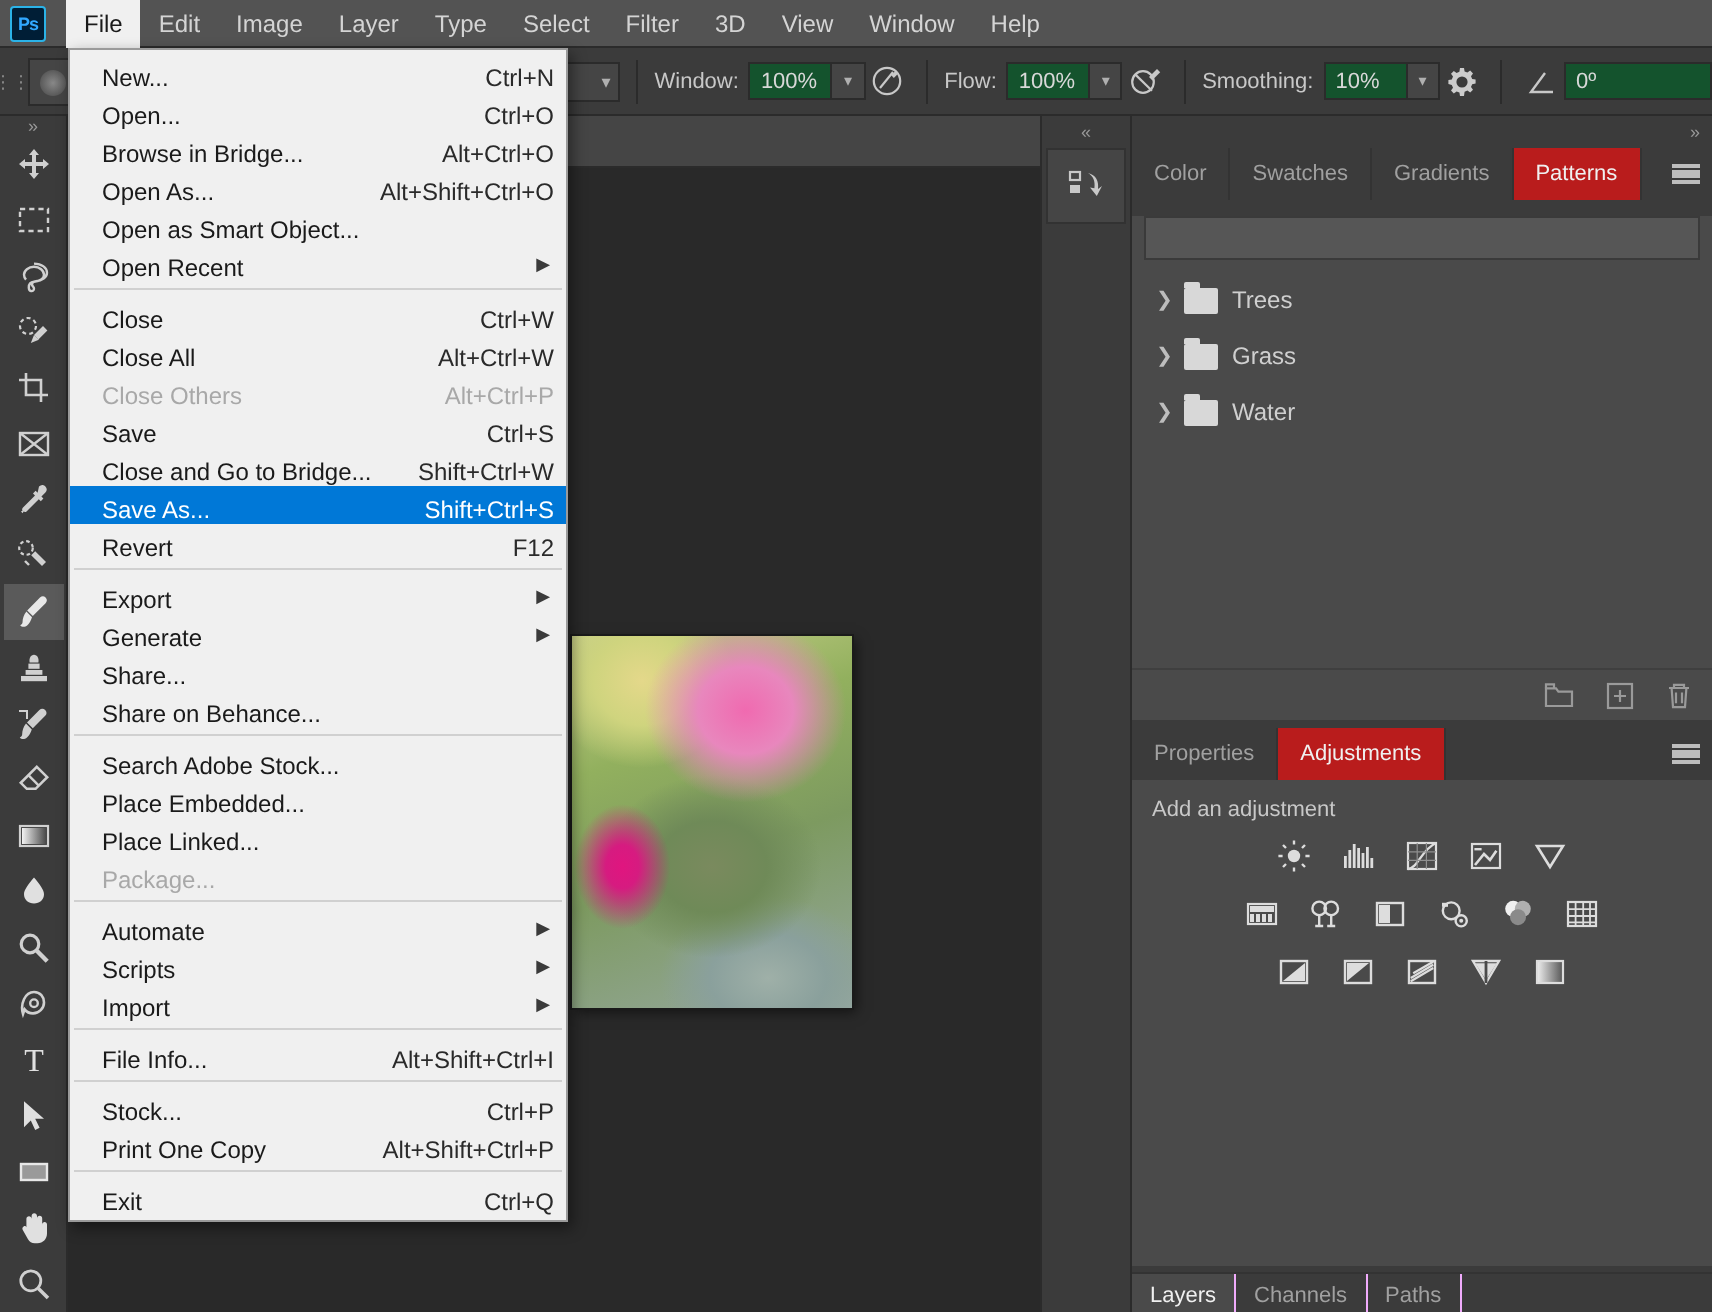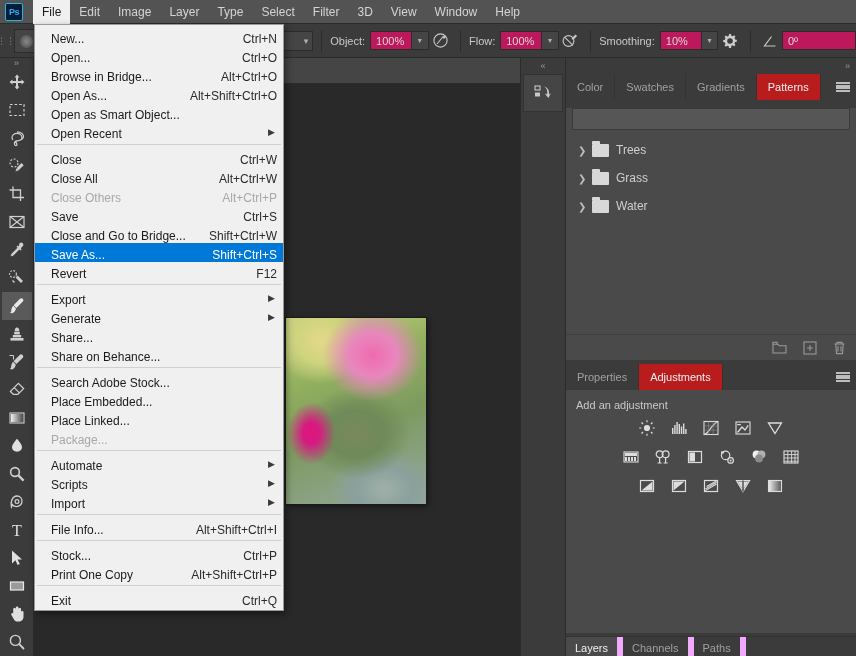--- a/index.html
+++ b/index.html
@@ -51,21 +51,21 @@
     background: radial-gradient(circle, #888 0%, #5a5a5a 70%, #4a4a4a 100%);
   }
   .opt-dd {
     height: 20px; background: #454545; border: 1px solid #2b2b2b;
     display: flex; align-items: center; justify-content: flex-end;
     padding-right: 4px; color: #b0b0b0; font-size: 9px;
   }
   .opt-sep { width: 1px; height: 22px; background: #2b2b2b; margin: 0 8px; }
   .opt-label { font-size: 11px; color: #c8c8c8; margin-right: 5px; white-space: nowrap; }
   .opt-field {
-    height: 19px; min-width: 42px; background: #be185d;
+    height: 19px; min-width: 42px; background: #14532d;
     border: 1px solid #2b2b2b; color: #d8d8d8; font-size: 11px;
     display: flex; align-items: center; padding: 0 5px;
   }
   .opt-stepper {
     width: 17px; height: 19px; background: #454545; border: 1px solid #2b2b2b;
     border-left: none; display: flex; align-items: center;
     justify-content: center; color: #b0b0b0; font-size: 8px;
   }
   .opt-icon {
     width: 24px; height: 24px; display: flex; align-items: center;
@@ -197,21 +197,21 @@
     justify-content: center; color: #d8d8d8;
   }
 
   .bottom-tabrow {
     position: absolute; left: 0; bottom: 0; width: 290px; height: 20px;
     background: #3b3b3b; border-top: 1px solid #333;
     display: flex; align-items: flex-start; overflow: hidden;
   }
   .btab {
     height: 20px; line-height: 22px; padding: 0 9px;
-    font-size: 11px; color: #a0a0a0; border-right: 6px solid #f0abfc;
+    font-size: 11px; color: #a0a0a0; border-right: 1px solid #f0abfc;
   }
   .btab.active { background: #4a4a4a; color: #f0f0f0; }
 
   
   .filemenu {
     position: absolute; top: 24px; left: 34px; width: 250px;
     background: #f0f0f0; border: 1px solid #9a9a9a;
     box-shadow: 2px 3px 7px rgba(0,0,0,.45); padding: 2px 0;
     z-index: 50;
   }
@@ -255,21 +255,21 @@
   </div>
 
   <div class="optionsbar">
     <div class="opt-grip">⋮⋮</div>
     <div class="tool-preview"></div>
     <div class="opt-dd" style="width:14px;margin-left:2px;">▾</div>
     <div style="flex:0 0 186px;"></div>
     <div class="opt-dd" style="width:74px;">▾</div>
 
     <div class="opt-sep"></div>
-    <span class="opt-label">Object:</span>
+    <span class="opt-label">Window:</span>
     <div class="opt-field">100%</div>
     <div class="opt-stepper">▾</div>
     <div class="opt-icon">
       <svg width="17" height="17" viewBox="0 0 17 17">
           <circle cx="8.5" cy="8.5" r="6.6" fill="none" stroke="#c8c8c8" stroke-width="1.1"></circle>
           <path d="M11.5 4 L5 12" stroke="#c8c8c8" stroke-width="1.1"></path>
           <path d="M10.5 5.5 l2.6-2.2 1.2 1.3 -2.4 2.4z" fill="#c8c8c8"></path>
         </svg>
     </div>
 

